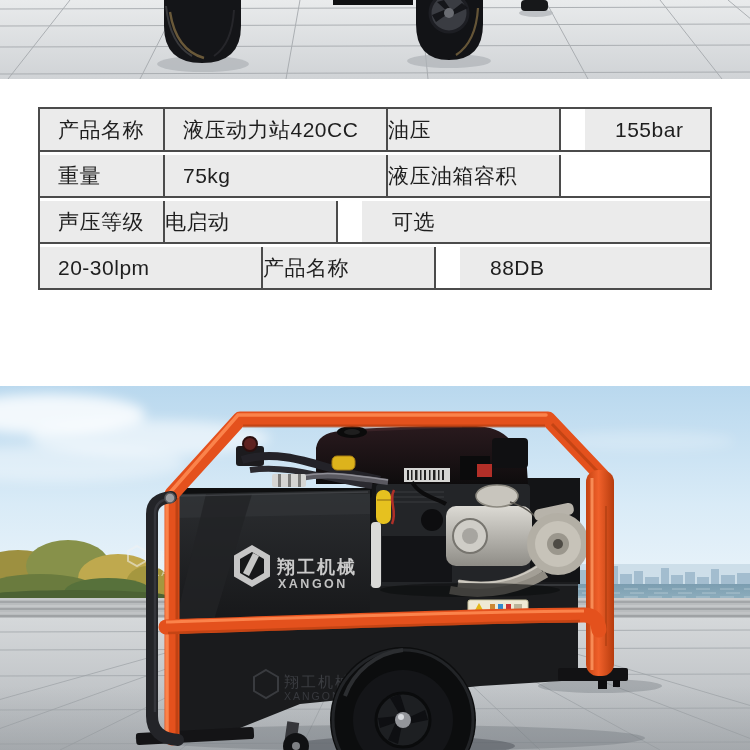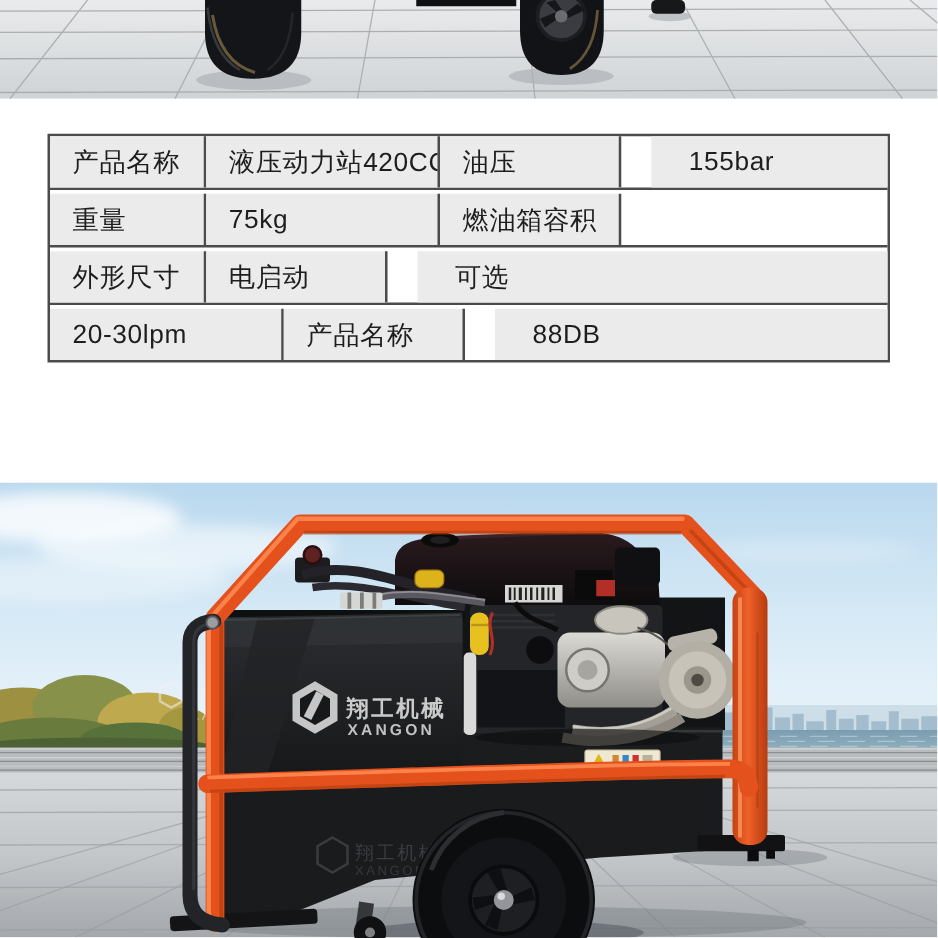--- a/index.html
+++ b/index.html
@@ -16,22 +16,22 @@
     position:absolute;left:38px;top:107px;width:674px;
     border:2px solid #4b4b4b;background:#ffffff;box-sizing:border-box;
   }
   .spec-row{display:flex;height:41px;border-bottom:2px solid #4b4b4b;margin-bottom:3px;}
   .spec-row:last-child{border-bottom:none;margin-bottom:0;}
   .spec-cell{
     background:#ebebeb;display:flex;align-items:center;box-sizing:border-box;
     font-size:21px;color:#1e1e1e;letter-spacing:0.5px;white-space:nowrap;overflow:hidden;
   }
   .c1{width:125px;padding-left:18px;border-right:2px solid #4b4b4b;}
-  .c2{width:187px;padding-left:18px;border-right:2px solid #4b4b4b;}
-  .c3{width:145px;padding-left:18px;border-right:2px solid #4b4b4b;}
+  .c2{width:223px;padding-left:18px;border-right:2px solid #4b4b4b;}
+  .c3{width:173px;border-right:2px solid #4b4b4b;}
   .c4{flex:1;padding-left:30px;margin-left:24px;}
 </style>
 </head>
 <body>
 
 <div class="photo-strip">
   <svg viewBox="0 0 750 79" preserveAspectRatio="none">
     <defs>
       <linearGradient id="pav" x1="0" y1="0" x2="0" y2="1">
         <stop offset="0" stop-color="#e9ebec"></stop>
@@ -79,24 +79,24 @@
 <div class="spec-table">
   <div class="spec-row">
     <div class="spec-cell c1">产品名称</div>
     <div class="spec-cell c2">液压动力站420CC</div>
     <div class="spec-cell c3">油压</div>
     <div class="spec-cell c4">155bar</div>
   </div>
   <div class="spec-row">
     <div class="spec-cell c1">重量</div>
     <div class="spec-cell c2">75kg</div>
-    <div class="spec-cell c3">燃油箱容积</div>
+    <div class="spec-cell c3">液压油箱容积</div>
   </div>
   <div class="spec-row">
-    <div class="spec-cell c1">外形尺寸</div>
+    <div class="spec-cell c1">声压等级</div>
     <div class="spec-cell c3">电启动</div>
     <div class="spec-cell c4">可选</div>
   </div>
   <div class="spec-row">
     <div class="spec-cell c2">20-30lpm</div>
     <div class="spec-cell c3">产品名称</div>
     <div class="spec-cell c4">88DB</div>
   </div>
 </div>
 

